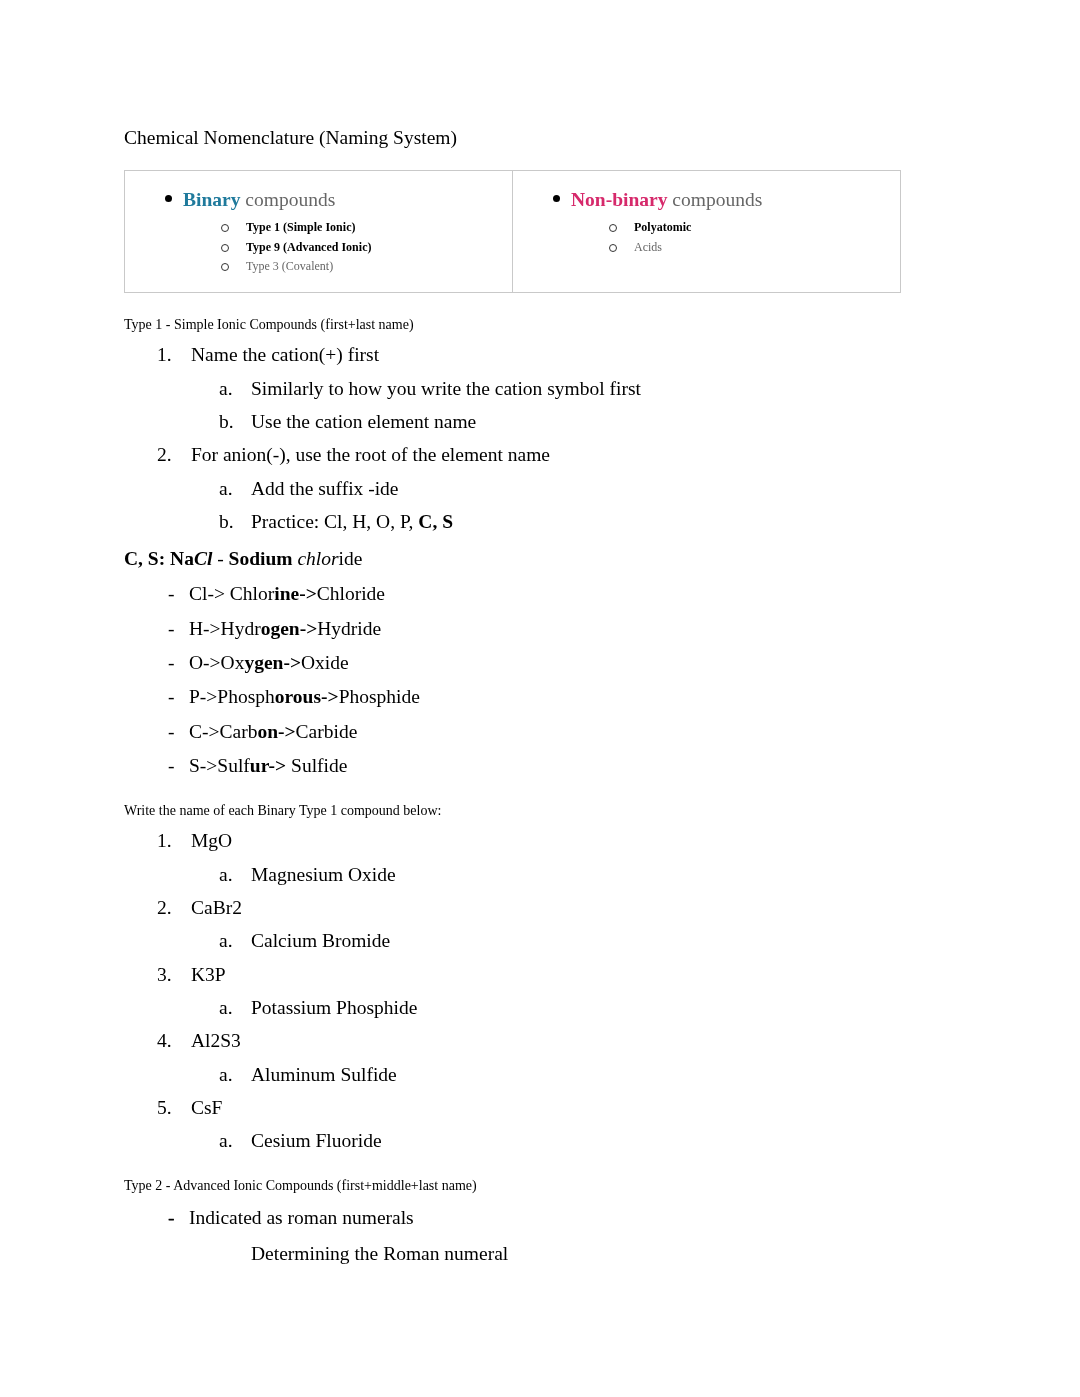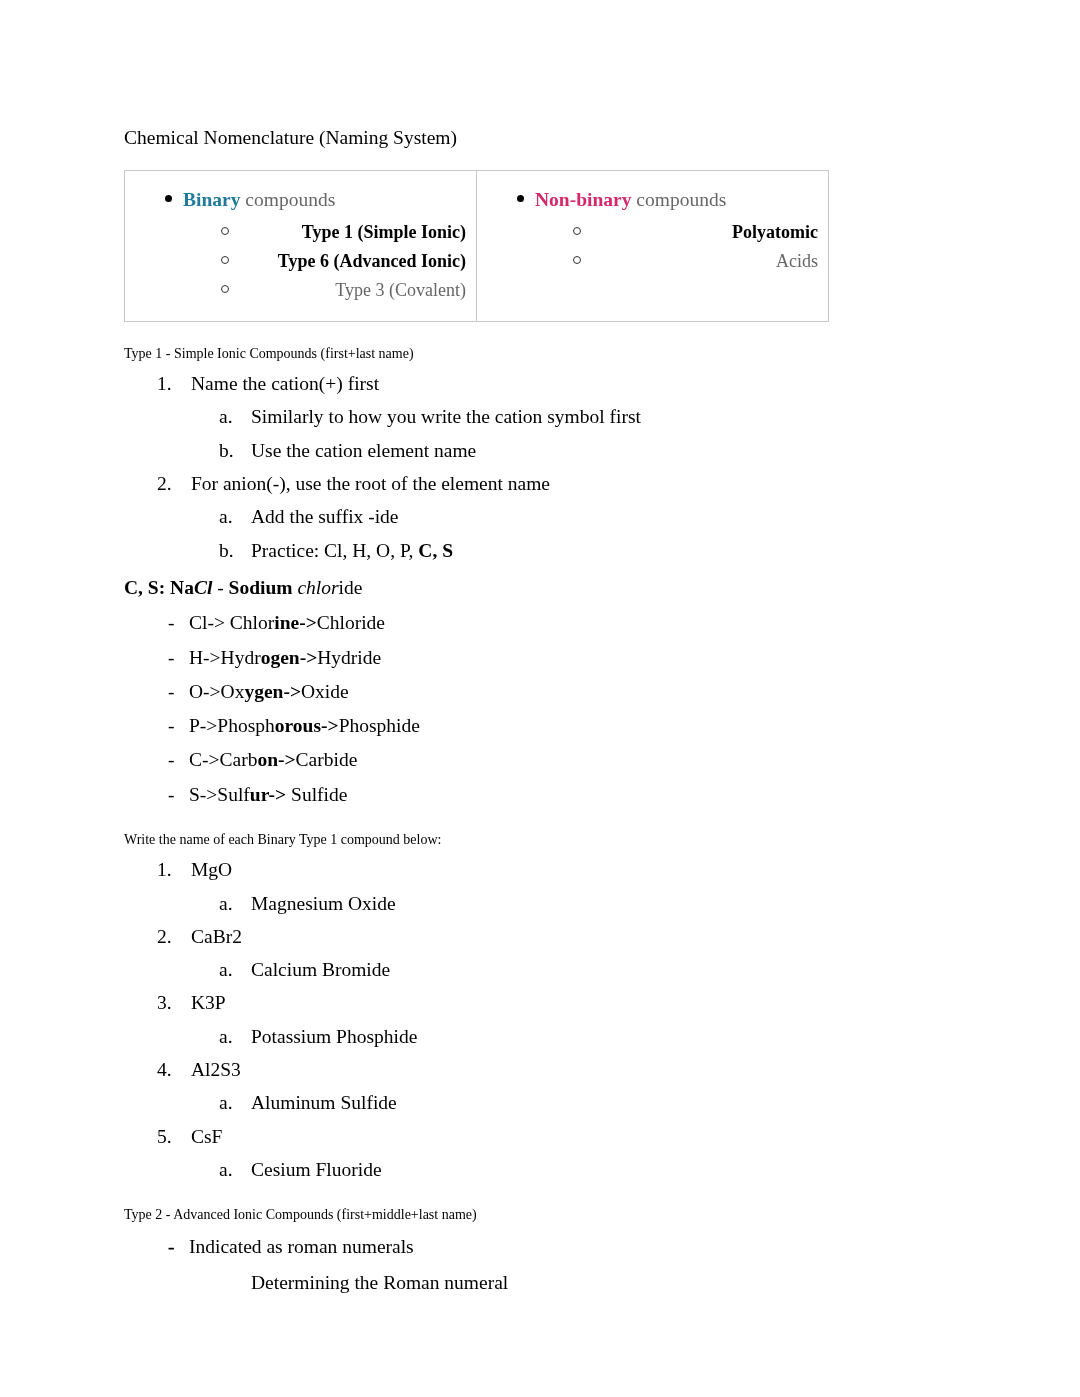--- a/index.html
+++ b/index.html
@@ -30,21 +30,21 @@
     width: 830px;
   }
   .doc-title {
     font-size: 19.5px;
     line-height: 1.45;
     margin-bottom: 18px;
   }
   
   table.cols {
     border-collapse: collapse;
-    width: 705px;
+    width: 777px;
     margin: 0 0 0 0;
     table-layout: fixed;
   }
   table.cols td {
     border: 1px solid #c9c9c9;
     vertical-align: top;
     padding: 14px 10px 16px 10px;
   }
   ul.lvl1 {
     list-style: none;
@@ -67,23 +67,22 @@
     border-radius: 50%;
   }
   ul.lvl2 {
     list-style: none;
     margin: 3px 0 0 0;
     padding: 0;
   }
   ul.lvl2 > li {
     position: relative;
     padding-left: 63px;
-    font-size: 18px;
+    font-size: 12px;
     line-height: 1.6;
-    text-align: right;
   }
   ul.lvl2 > li > .bullet-circle {
     position: absolute;
     left: 38px;
     top: 0.5em;
     width: 6px;
     height: 6px;
     border: 1px solid #333;
     border-radius: 50%;
     background: transparent;
@@ -178,21 +177,21 @@
             <li>
               <span class="bullet-disc"></span>
               <span class="binary-word">Binary</span><span class="grey-txt"> compounds</span>
               <ul class="lvl2">
                 <li>
                   <span class="bullet-circle"></span>
                   <span class="b">Type 1 (Simple Ionic)</span>
                 </li>
                 <li>
                   <span class="bullet-circle"></span>
-                  <span class="b">Type 6 (Advanced Ionic)</span>
+                  <span class="b">Type 9 (Advanced Ionic)</span>
                 </li>
                 <li>
                   <span class="bullet-circle"></span>
                   <span class="grey-txt">Type 3 (Covalent)</span>
                 </li>
               </ul>
             </li>
           </ul>
         </td>
         <td>

